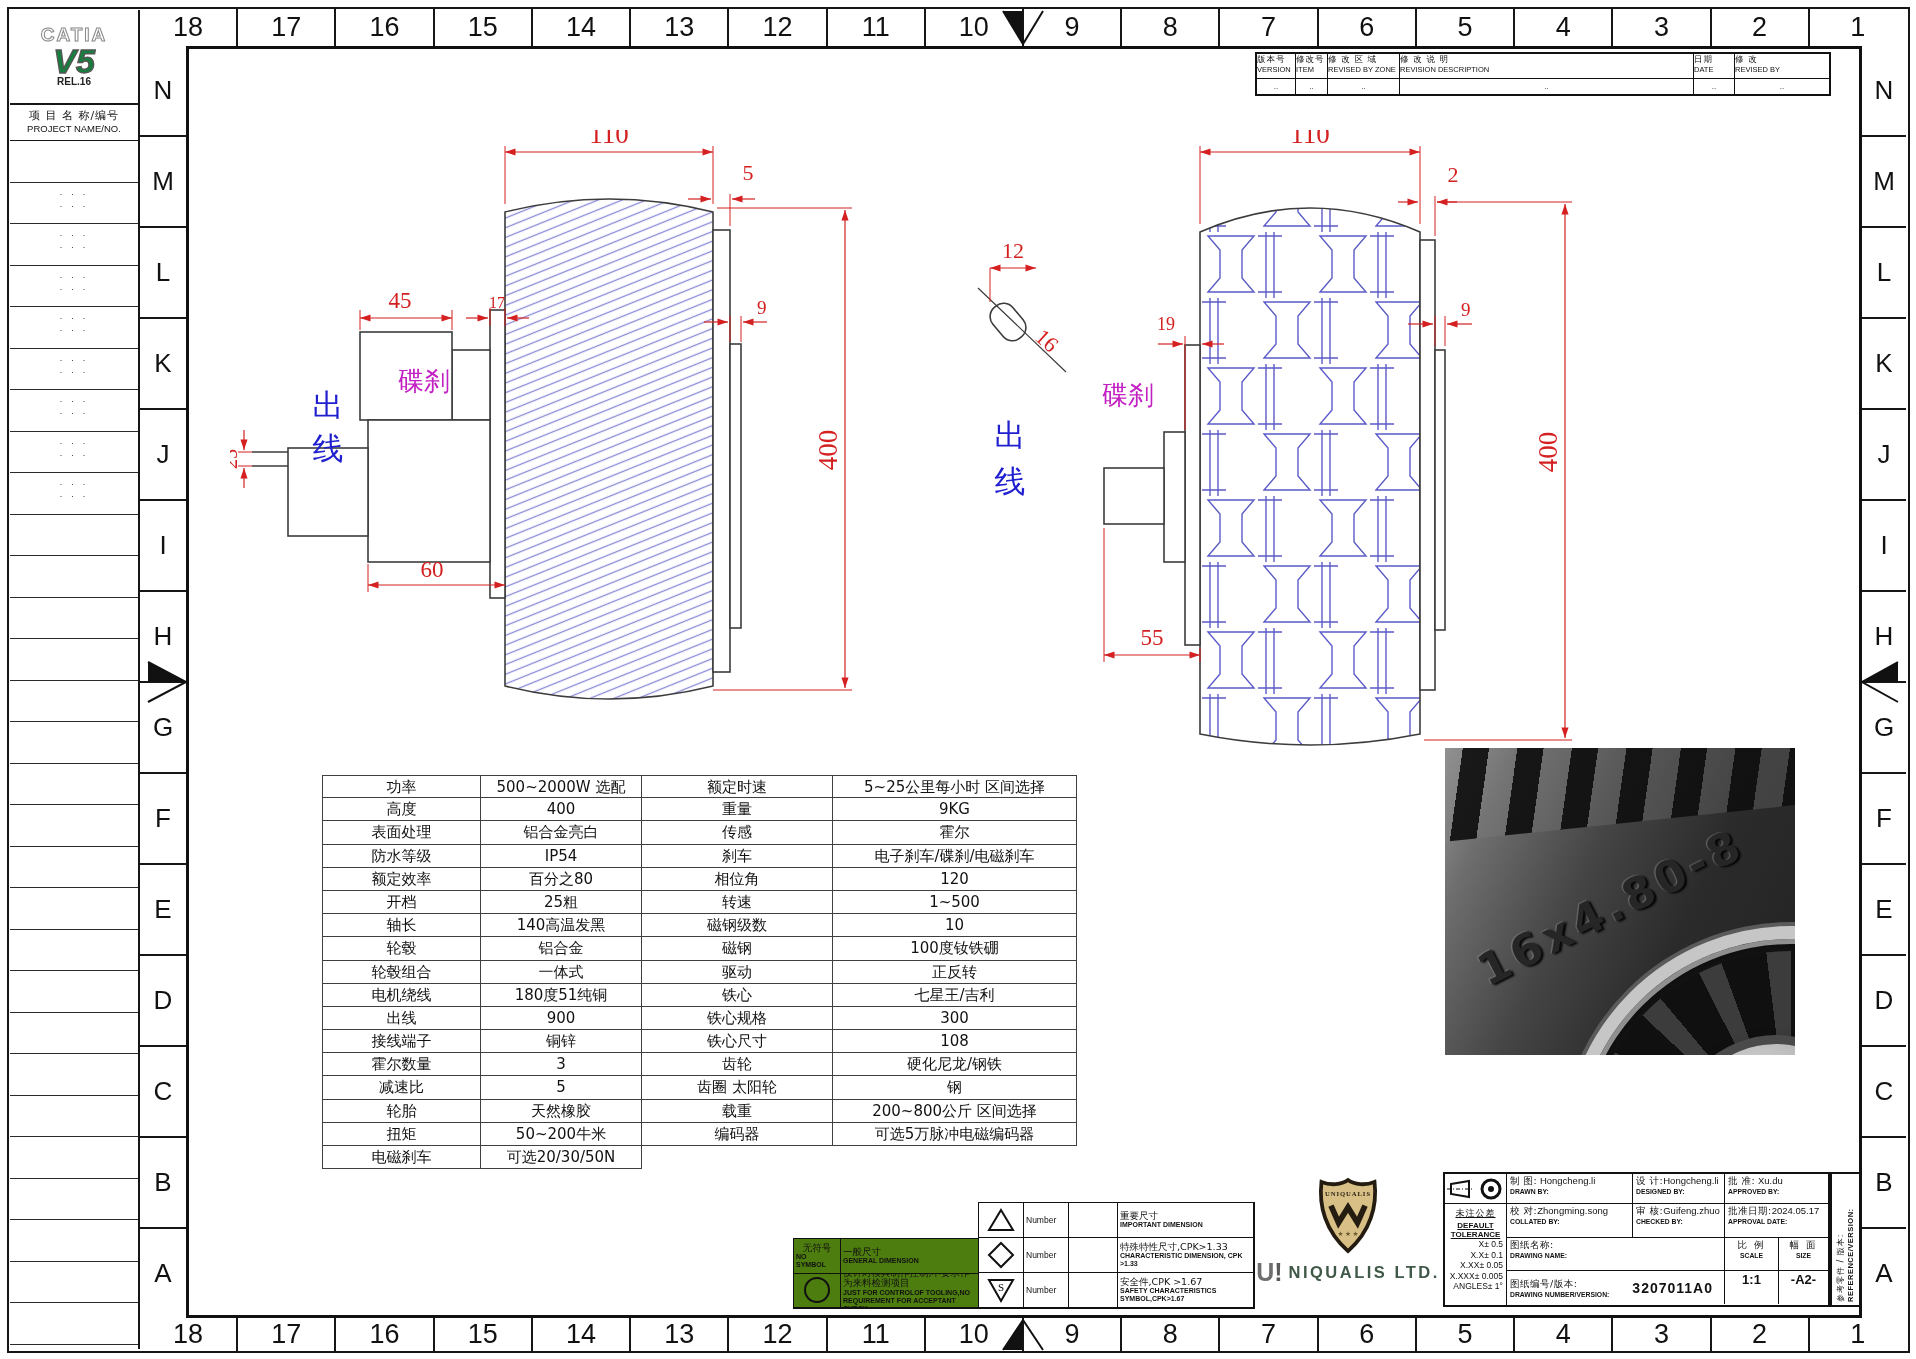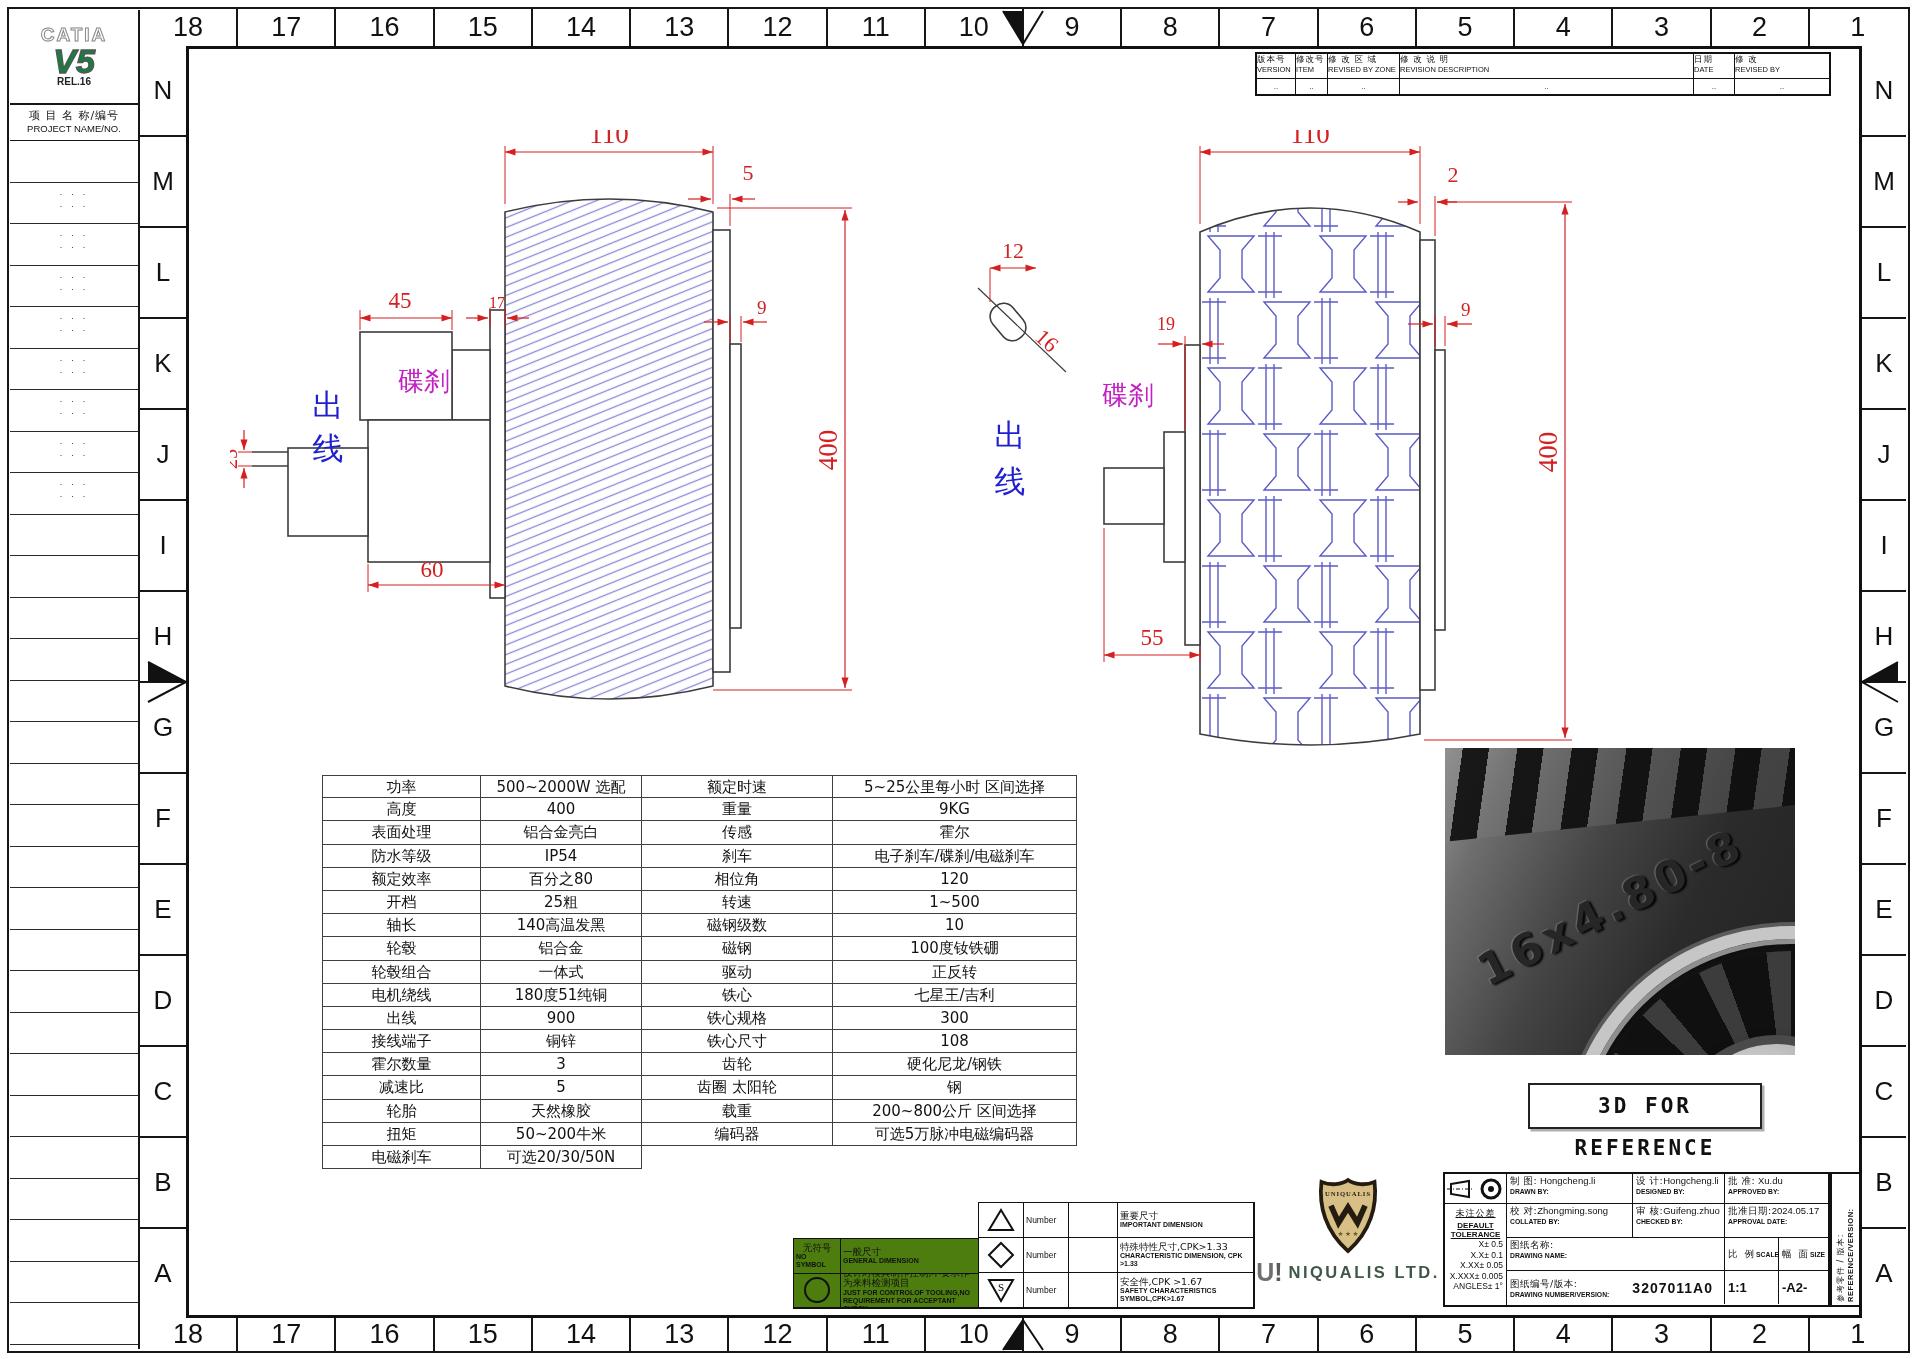--- a/index.html
+++ b/index.html
@@ -90,21 +90,21 @@
   #tb-names{flex:1;display:grid;grid-template-columns:125px 92px 54px 50px;grid-template-rows:29px 34px 33px 34px;}
   .f-cell{border-left:1.4px solid #111;border-top:1.4px solid #111;padding:1px 3px;box-sizing:border-box;overflow:hidden;}
   .f-cell.c1{border-left:none;}
   .f-cell.r1{border-top:none;}
   .span2{grid-column:span 2;}
   .f-top{font-size:9.5px;white-space:nowrap;}
   .f-zh{letter-spacing:0.5px;}
   .f-en{font-size:6.8px;font-weight:bold;white-space:nowrap;}
   .f-num-row{display:flex;justify-content:space-between;align-items:center;height:100%;}
   .f-bigval{font-size:14px;font-weight:bold;padding-right:8px;letter-spacing:1px;}
-  .f-center{display:flex;flex-direction:row;align-items:center;justify-content:space-between;height:100%;}
+  .f-center{display:flex;flex-direction:column;align-items:center;justify-content:flex-start;height:100%;}
   .f-scale-h .f-top{letter-spacing:2px;}
   .f-val-big{font-size:13px;font-weight:bold;}
   
   #refstrip{left:1830px;top:1172px;width:32px;height:135px;border:2.5px solid #111;box-sizing:border-box;}
   .vtext{position:absolute;left:3px;top:128px;transform:rotate(-90deg);transform-origin:0 0;width:126px;}
   .vtext .zh{font-size:8px;letter-spacing:1px;}
   .vtext .en{font-size:7.5px;font-weight:bold;letter-spacing:0.5px;}
   
   #logo{left:1256px;top:1176px;width:184px;height:128px;text-align:center;}
   .brand{display:flex;align-items:flex-end;justify-content:center;margin-top:2px;}
@@ -512,21 +512,20 @@
     <div class="ph-rim">
       <div class="ph-spokes"></div>
       <div class="ph-hub">
         
         
         
       </div>
     </div>
   </div>
 
-  <div id="ref3d" class="abs">3D FOR REFERENCE</div>
 
   <div id="legend-left" class="abs">
       <div class="lg-cell sym">
         <div class="lg-zh cjk">无符号</div>
         <div class="lg-en">NO SYMBOL</div>
       </div>
       <div class="lg-cell">
         <div class="lg-zh cjk">一般尺寸</div>
         <div class="lg-en">GENERAL DIMENSION</div>
       </div>

